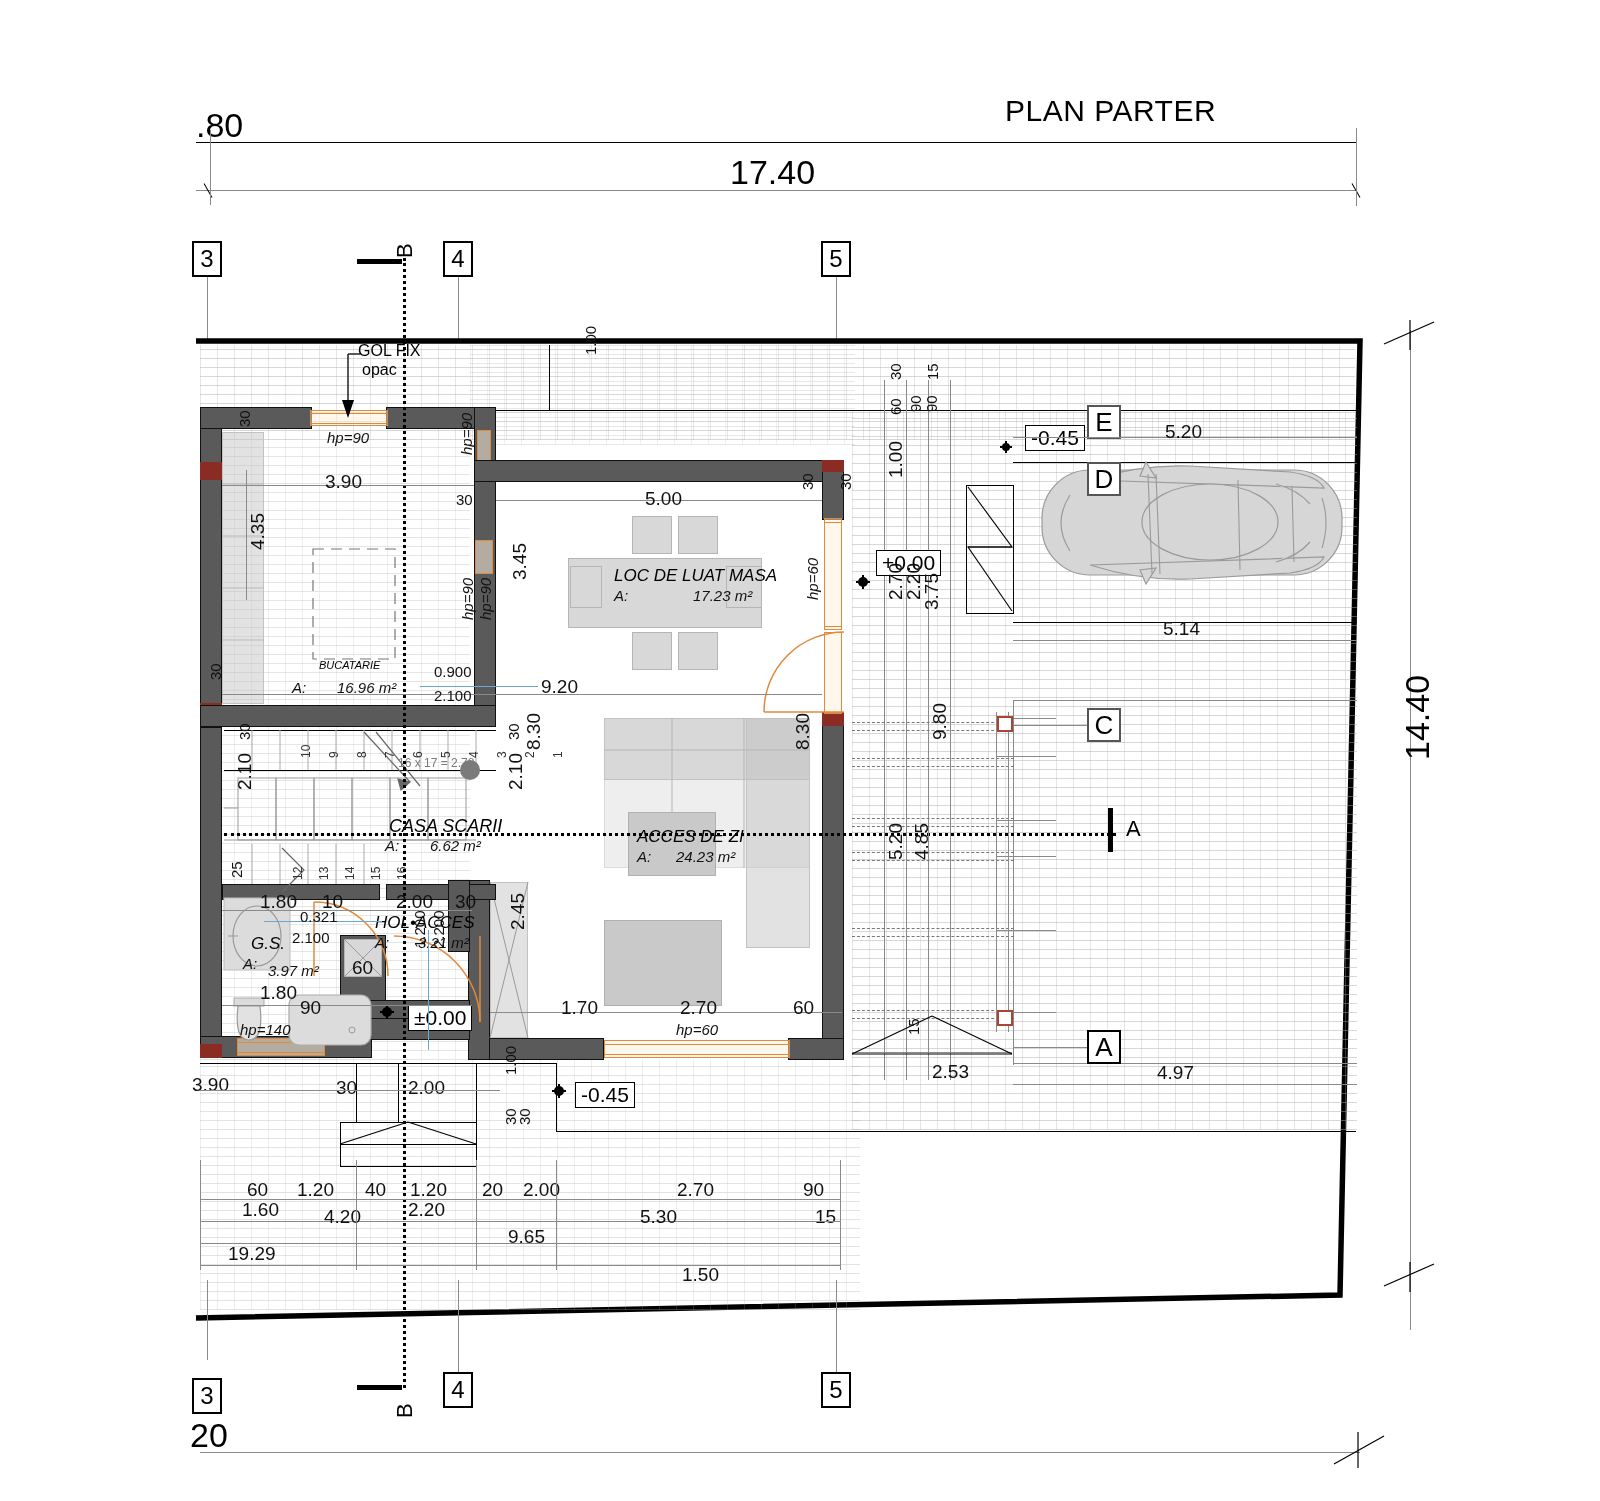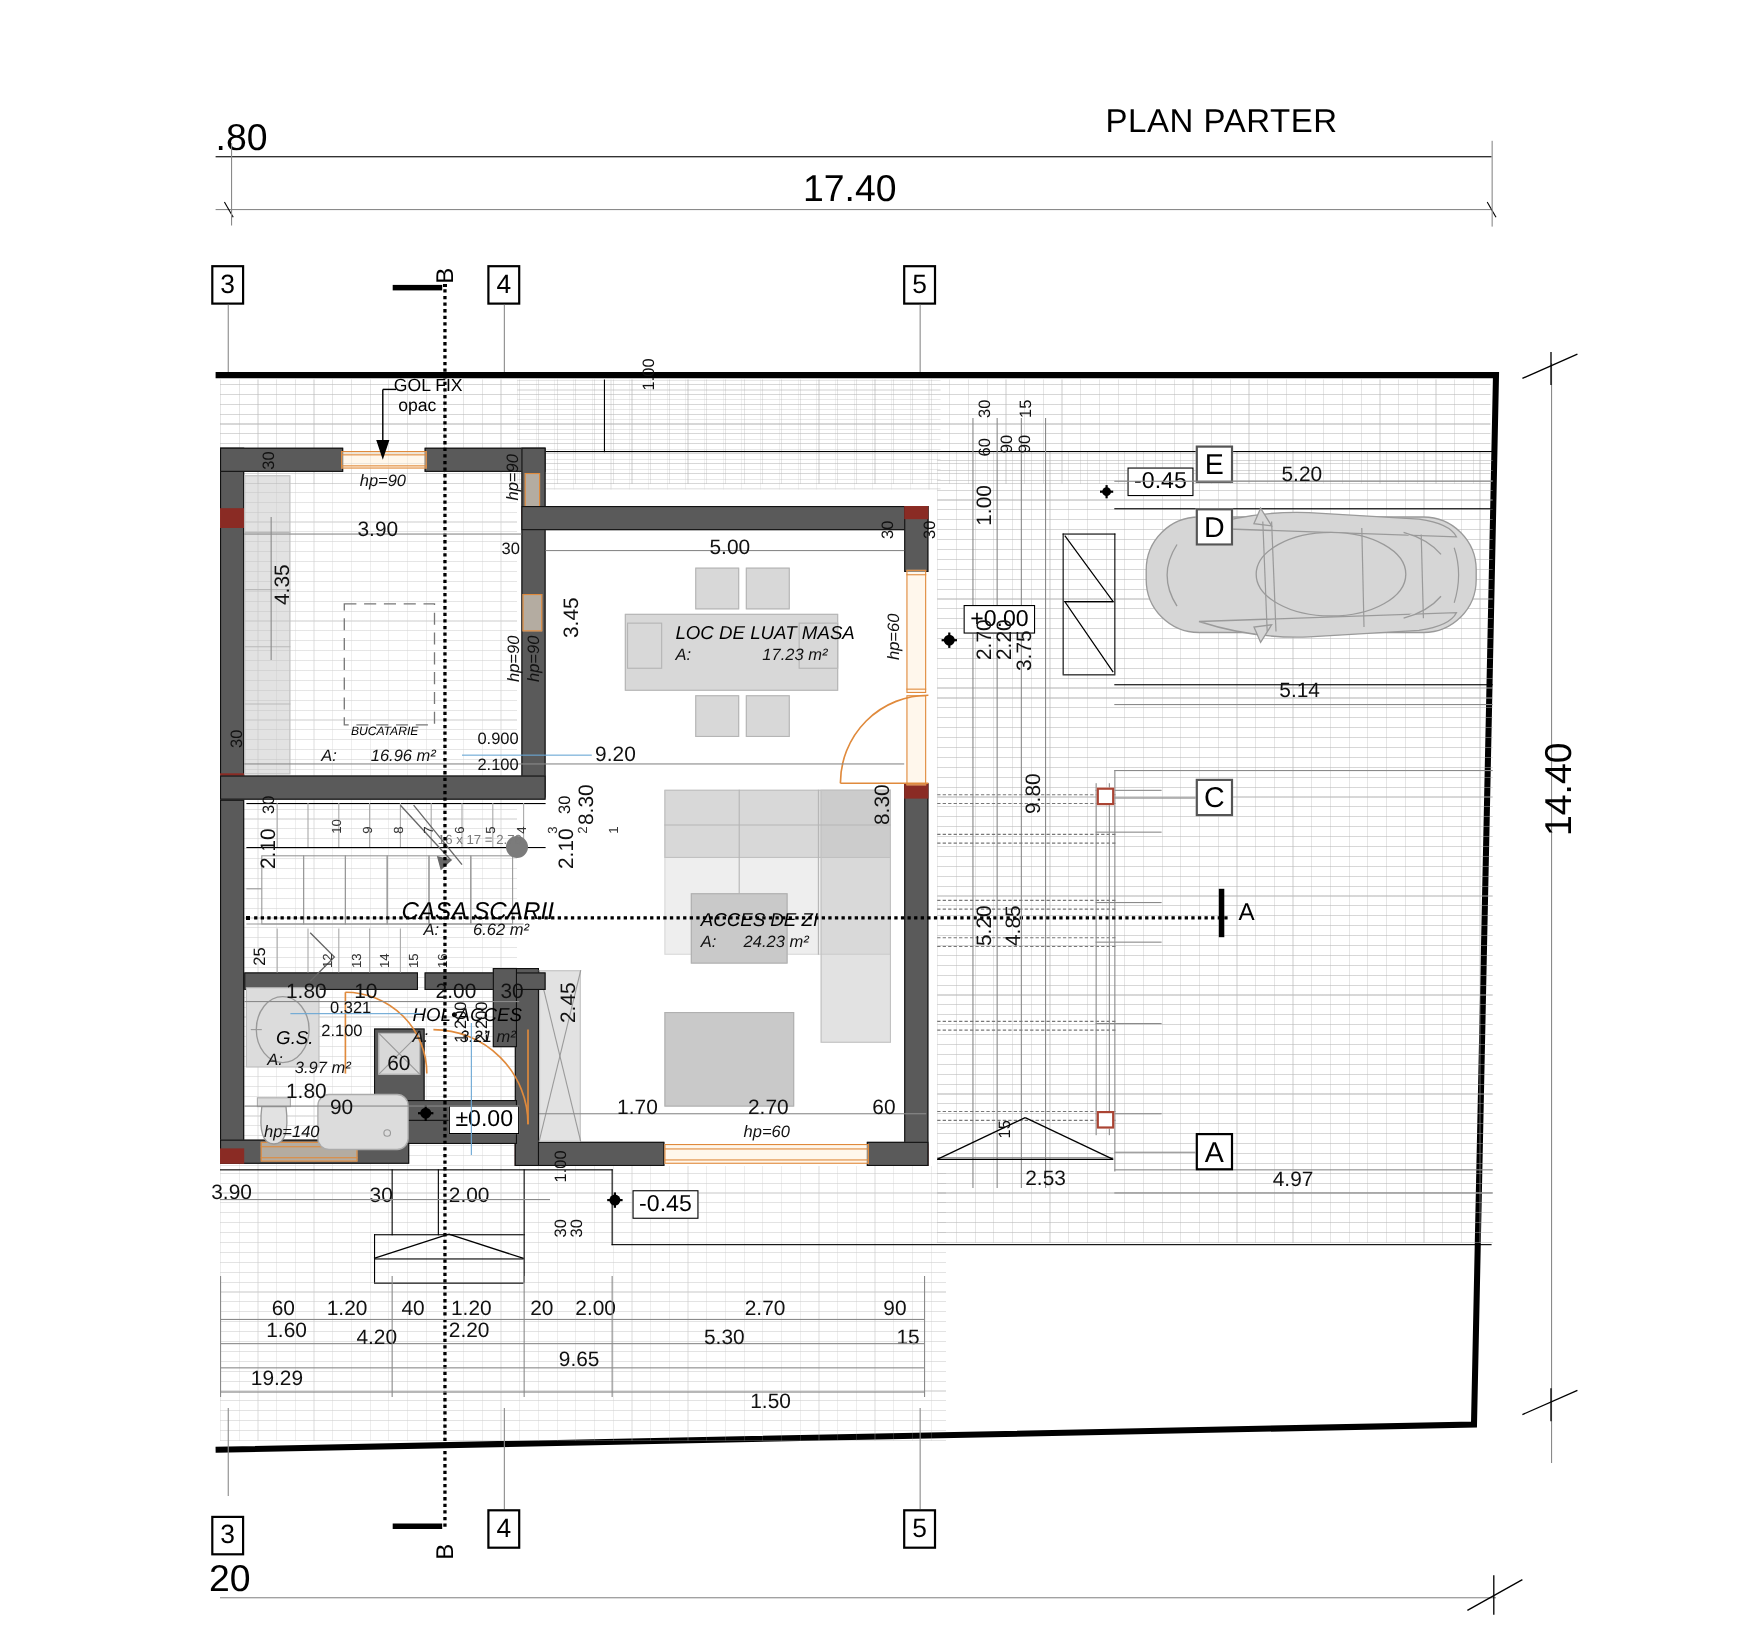--- a/index.html
+++ b/index.html
@@ -388,21 +388,21 @@
   <div class="lbl it dim-sm" style="left:337px;top:680px;">16.96 m²</div>
 
   <div class="lbl it" style="left:614px;top:567px;font-size:17px;">LOC DE LUAT MASA</div>
   <div class="lbl it dim-sm" style="left:614px;top:588px;">A:</div>
   <div class="lbl it dim-sm" style="left:693px;top:588px;">17.23 m²</div>
 
   <div class="lbl it" style="left:637px;top:828px;font-size:17px;">ACCES DE ZI</div>
   <div class="lbl it dim-sm" style="left:637px;top:849px;">A:</div>
   <div class="lbl it dim-sm" style="left:676px;top:849px;">24.23 m²</div>
 
-  <div class="lbl it" style="left:365px;top:817px;font-size:22px;">CASA SCARII</div>
+  <div class="lbl it" style="left:389px;top:817px;font-size:18px;">CASA SCARII</div>
   <div class="lbl it dim-sm" style="left:385px;top:838px;">A:</div>
   <div class="lbl it dim-sm" style="left:430px;top:838px;">6.62 m²</div>
 
   <div class="lbl it" style="left:375px;top:914px;font-size:17px;">HOL•ACCES</div>
   <div class="lbl it dim-sm" style="left:375px;top:935px;">A:</div>
   <div class="lbl it dim-sm" style="left:418px;top:935px;">3.21 m²</div>
 
   <div class="lbl it" style="left:251px;top:935px;font-size:17px;">G.S.</div>
   <div class="lbl it dim-sm" style="left:243px;top:956px;">A:</div>
   <div class="lbl it dim-sm" style="left:268px;top:946px;margin-top:17px;">3.97 m²</div>

